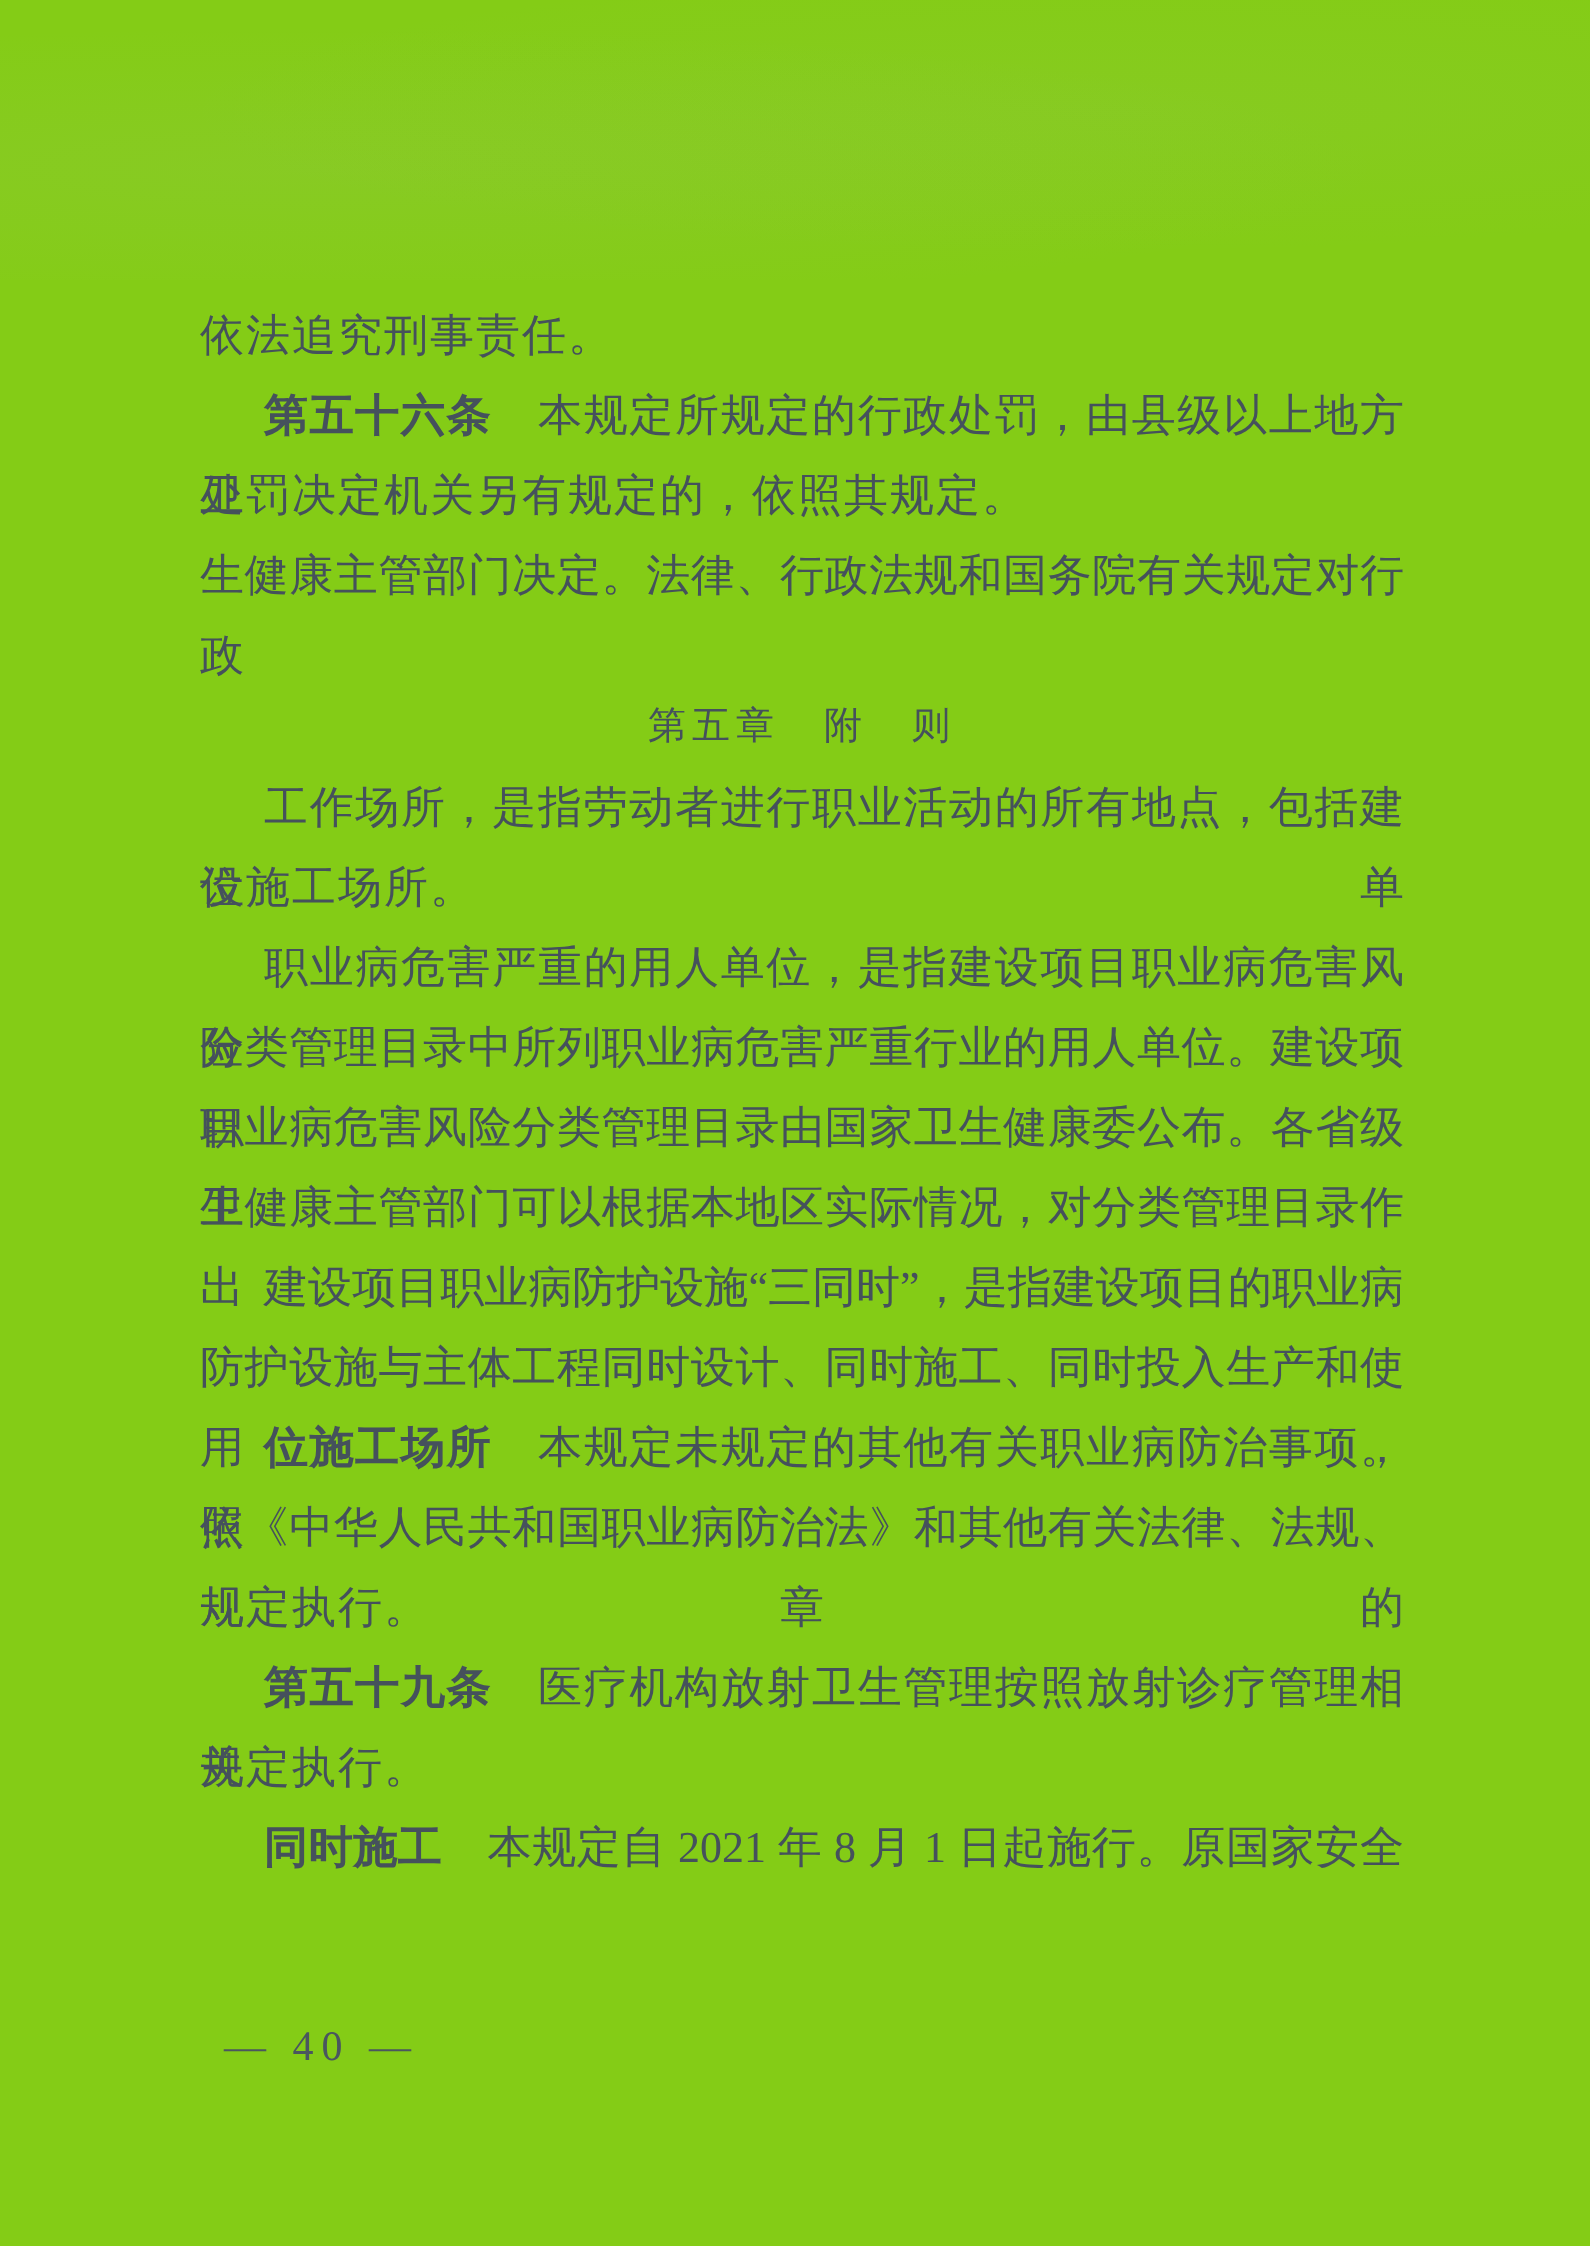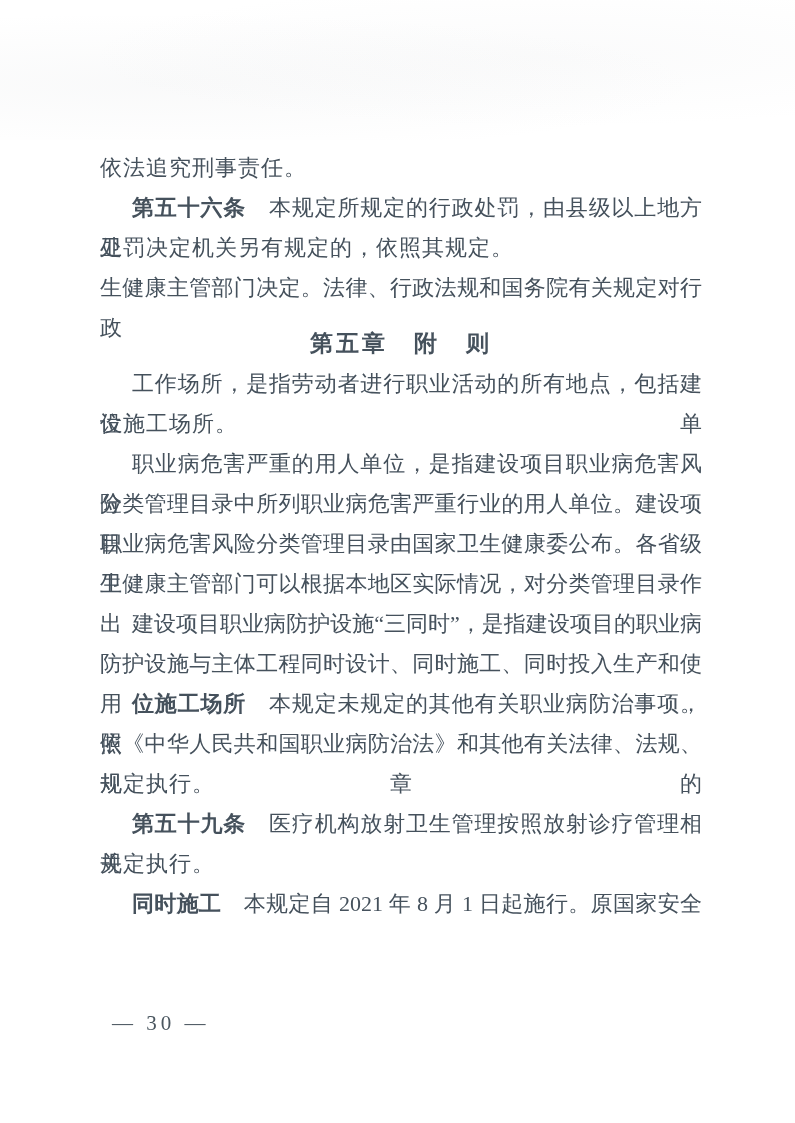--- a/index.html
+++ b/index.html
@@ -6,21 +6,21 @@
     margin: 0;
     padding: 0;
     background: #e8e8e8;
     font-family: "Liberation Serif", "DejavuU Serif", "DejaVu Serif", serif;
   }
   .page {
     position: relative;
     width: 795px;
     height: 1123px;
     margin: 0 auto;
-    background: #ffffff;
+    background: #84cc16;
     color: #45515c;
     overflow: hidden;
   }
   
   .page::before {
     content: "";
     position: absolute;
     left: 0; top: 0; right: 0;
     height: 140px;
     background:
@@ -44,25 +44,25 @@
   }
   .line.justify {
     white-space: normal;
     text-align: justify;
     text-align-last: justify;
     letter-spacing: 0;
   }
   .line.indent { text-indent: 32px; }
   .lead { font-weight: bold; }
   .heading {
-    margin-top: 16px;
+    margin-top: 36px;
     text-align: center;
     text-align-last: center;
-    font-weight: bold;
-    font-size: 23px;
+    font-weight: normal;
+    font-size: 19px;
     letter-spacing: 3px;
     white-space: normal;
   }
   .page-number {
     position: absolute;
     left: 112px;
     top: 1008px;
     font-size: 21px;
     line-height: 30px;
     letter-spacing: 4px;
@@ -110,14 +110,14 @@
     <div class="line"><span>规定执行。</span></div>
 
     <div class="line indent justify"><span class="lead">第五十九条</span><span>　医疗机构放射卫生管理按照放射诊疗管理相关</span></div>
 
     <div class="line"><span>规定执行。</span></div>
 
     <div class="line indent justify"><span class="lead">同时施工</span><span>　本规定自 2021 年 8 月 1 日起施行。原国家安全</span></div>
 
   </div>
 
-  <div class="page-number">— 30 —</div>
+  <div class="page-number">— 40 —</div>
 </div>
 
 </body></html>

